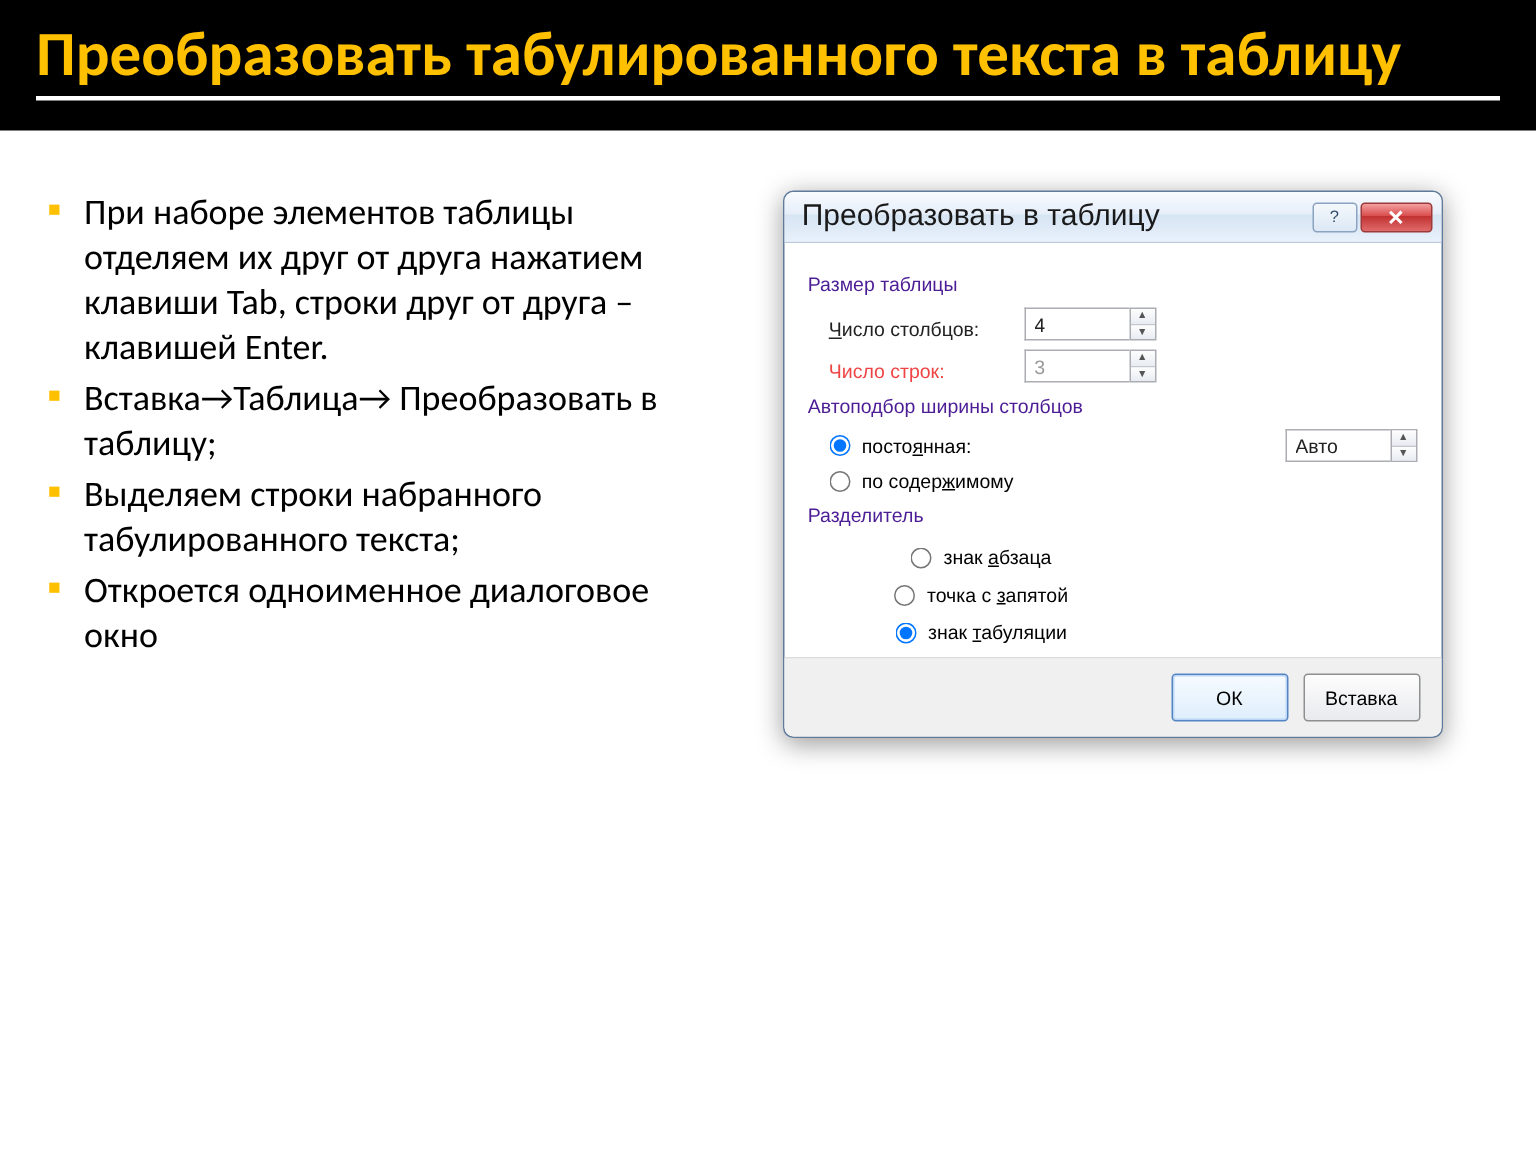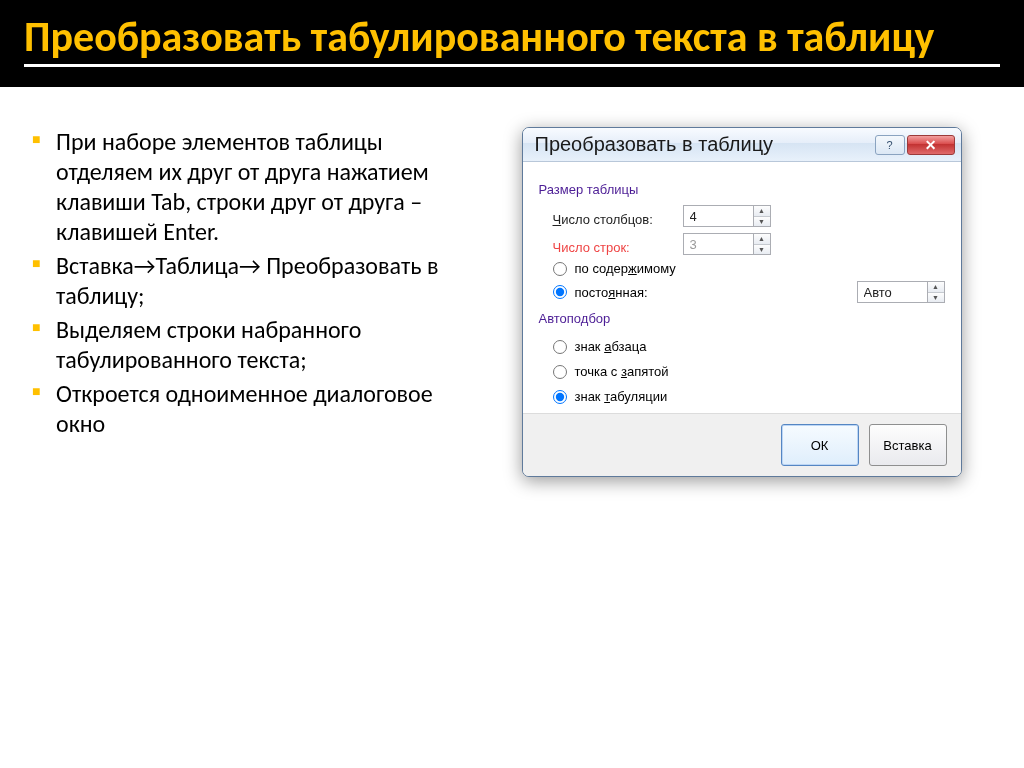--- a/index.html
+++ b/index.html
@@ -35,26 +35,26 @@
 .spinner { display: flex; align-items: stretch; }
 .spinner input { width: 70px; height: 22px; border: 1px solid #abadb3; border-right: none; padding: 0 6px; font-size: 13px; color: #222; }
 .spinner.disabled input { color: #9a9a9a; background: #fff; }
 .spinner .arrows { display: flex; flex-direction: column; border: 1px solid #abadb3; width: 18px; }
 .spinner .arrows span { flex: 1; display: flex; align-items: center; justify-content: center; font-size: 7px; background: linear-gradient(#fdfdfd,#e8ecf2); cursor: pointer; color: #555; }
 .spinner .arrows span:first-child { border-bottom: 1px solid #c5c9cf; }
 
 .radio-row { display: flex; align-items: center; margin: 5px 0 5px 14px; gap: 8px; font-size: 13px; color: #000; }
 .radio-row input[type=radio] { width: 14px; height: 14px; cursor: pointer; }
 .radio-cols { display: flex; flex-wrap: wrap; }
-.radio-cols .radio-row { width: 50%; margin-left: 14px; }
+.radio-cols .radio-row { width: 50%; margin-left: 14px; justify-content: center; }
 
 .small-input { width: 34px; height: 20px; border: 1px solid #abadb3; text-align: center; font-size: 13px; }
 
 .dialog-footer { background: #f0f0f0; border-top: 1px solid #dcdcdc; padding: 10px 14px; display: flex; justify-content: flex-end; gap: 10px; border-bottom-left-radius: 6px; border-bottom-right-radius: 6px; }
-.btn { min-width: 78px; height: 42px; border: 1px solid #8e8f8f; border-radius: 3px; background: linear-gradient(#fdfdfd,#e9eaee); font-size: 13px; cursor: pointer; }
+.btn { min-width: 78px; height: 32px; border: 1px solid #8e8f8f; border-radius: 3px; background: linear-gradient(#fdfdfd,#e9eaee); font-size: 13px; cursor: pointer; }
 .btn.primary { border: 1px solid #5586c3; box-shadow: 0 0 0 1px #bcd6f5 inset; background: linear-gradient(#f6fbff,#dfeefc); }
 
 u.hk { text-decoration: underline; }
 </style>
 </head>
 <body>
 
 <div class="slide-header">
   <h1>Преобразовать табулированного текста в таблицу</h1>
   <div class="underline"></div>
@@ -99,40 +99,41 @@
           <label>Число строк:</label>
           <div class="spinner disabled">
             <input type="text" disabled="" value="3" style="">
             <div class="arrows">
               <span>▲</span>
               <span>▼</span>
             </div>
           </div>
         </div>
 
-
-        <div class="radio-row">
-          <input type="radio" name="autofit" style="">
-          <span>по содер<u class="hk">ж</u>имому</span>
-        </div>
+        <div class="group-label">Автоподбор ширины столбцов</div>
 
         <div class="radio-row">
           <input type="radio" name="autofit" checked="" style="">
           <span>посто<u class="hk">я</u>нная:</span>
           <div class="spinner" style="margin-left:auto">
             <input type="text" value="Авто" style="">
             <div class="arrows">
               <span>▲</span>
               <span>▼</span>
             </div>
           </div>
         </div>
 
+        <div class="radio-row">
+          <input type="radio" name="autofit" style="">
+          <span>по содер<u class="hk">ж</u>имому</span>
+        </div>
 
-        <div class="group-label">Автоподбор</div>
+
+        <div class="group-label">Разделитель</div>
 
         <div class="radio-cols">
           <div class="radio-row">
             <input type="radio" name="sep" style="">
             <span>знак <u class="hk">а</u>бзаца</span>
           </div>
           <div class="radio-row">
             <input type="radio" name="sep" style="">
             <span>точка с <u class="hk">з</u>апятой</span>
           </div>

